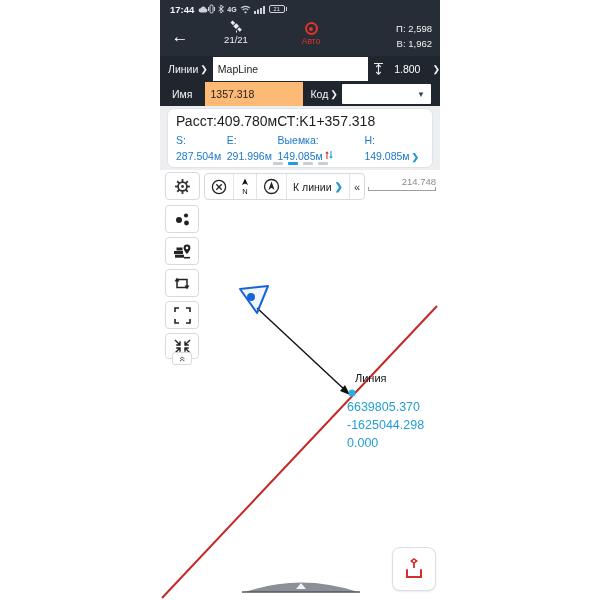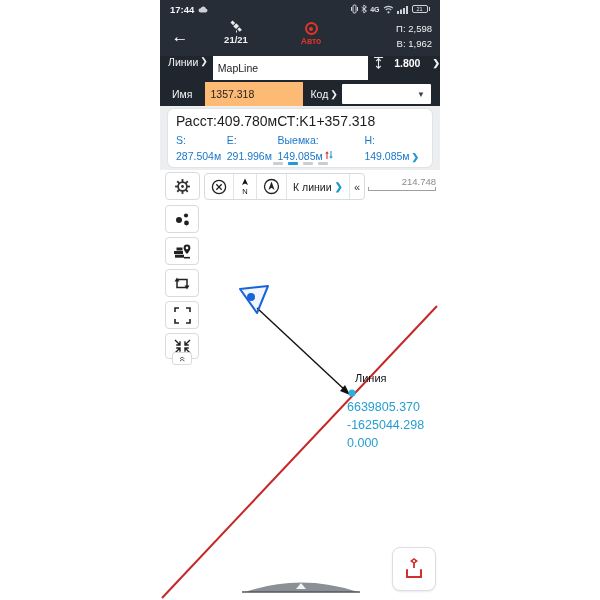--- a/index.html
+++ b/index.html
@@ -2,54 +2,54 @@
 <html><head>
 <meta charset="utf-8">
 <style>
   * { margin:0; padding:0; box-sizing:border-box; }
   html,body { width:600px; height:600px; background:#fff; font-family:"Liberation Sans", sans-serif; }
   .stage { position:relative; width:600px; height:600px; background:#fff; overflow:hidden; }
   .app { position:absolute; left:160px; top:0; width:280px; height:600px; background:#fff; overflow:hidden; }
 
   
   .statusbar { position:absolute; left:0; top:0; width:280px; height:18px; background:#262d37;
-    display:flex; align-items:center; justify-content:space-between; padding:8px 10px; }
+    display:flex; align-items:center; justify-content:flex-start; padding:8px 10px; }
   .statusbar .time { color:#f2f4f6; font-size:9.5px; font-weight:bold; display:flex; align-items:center; gap:4px; }
   .sb-icons { display:flex; align-items:center; gap:3px; }
   .sb-icons svg { display:block; }
   .sb-4g { color:#dfe3e7; font-size:7px; font-weight:bold; }
   .battery { display:flex; align-items:center; }
   .batt-body { width:16px; height:8px; border:1px solid #cfd4d9; border-radius:2px; color:#e8ebee;
     font-size:5.5px; display:flex; align-items:center; justify-content:center; }
   .batt-tip { width:1.5px; height:4px; background:#cfd4d9; margin-left:1px; }
 
   
   .header { position:absolute; left:0; top:18px; width:280px; height:38px; background:#262d37; color:#fff; }
   .back-btn { position:absolute; left:8px; top:8px; width:24px; height:22px; font-size:17px; color:#fff;
     display:flex; align-items:center; justify-content:center; cursor:pointer; }
-  .hdr-group { position:absolute; top:2px; display:flex; flex-direction:column; align-items:center; width:56px;font-weight:bold; }
+  .hdr-group { position:absolute; top:2px; display:flex; flex-direction:column; align-items:center; width:56px; }
   .hdr-group .sub { font-size:9.5px; margin-top:1px; color:#f0f2f4; }
   .hdr-sat { left:48px; }
   .hdr-rec { left:123px; }
   .rec-ring { width:13px; height:13px; border:2px solid #e0352b; border-radius:50%;
     display:flex; align-items:center; justify-content:center; margin-top:2px; }
   .rec-dot { width:4px; height:4px; background:#e0352b; border-radius:50%; }
   .hdr-rec .sub { color:#e0352b; font-size:8.5px; }
   .hdr-right { position:absolute; right:8px; top:3px; text-align:right; font-size:9.5px; line-height:15px; color:#f0f2f4; }
 
   
-  .row1 { position:absolute; left:0; top:56px; width:280px; height:26px; background:#20262e; display:flex; align-items:flex-start; }
+  .row1 { position:absolute; left:0; top:56px; width:280px; height:26px; background:#20262e; display:flex; align-items:center; }
   .row2 { position:absolute; left:0; top:82px; width:280px; height:24px; background:#20262e; display:flex; align-items:center; }
   .rowlbl { color:#f2f4f6; font-size:10.5px; white-space:nowrap; }
   .chev { color:#f2f4f6; font-size:9px; margin-left:2px; }
   .inp { border:none; outline:none; font-size:10.5px; color:#222; padding:12px 5px; height:20px;
     font-family:"Liberation Sans",sans-serif; }
   .inp.white { background:#fff; }
   .inp.gray { background:#fdba74; }
-  .pole-wrap { display:flex; align-items:center; gap:10px; color:#fff; font-size:10.5px;font-weight:bold; }
+  .pole-wrap { display:flex; align-items:center; gap:10px; color:#fff; font-size:10.5px; }
   .code-select { background:#fff; height:20px; width:89px; margin-left:4px; border-radius:1px;
     display:flex; align-items:center; justify-content:flex-end; padding-right:6px; cursor:pointer; }
   .caret { color:#3a3f45; font-size:8px; }
 
   
   .card-strip { position:absolute; left:0; top:106px; width:280px; height:64px; background:#eceef0; }
   .info-card { position:absolute; left:7px; top:108px; width:266px; height:60px; background:#fff;
     border:1px solid #e0e3e7; border-radius:7px; padding:4px 8px 2px 8px; }
   .info-line1 { color:#1d1d1f; font-size:14px; margin-bottom:3px; }
   .info-grid { display:flex; justify-content:space-between; font-size:10.5px; line-height:16px; }

